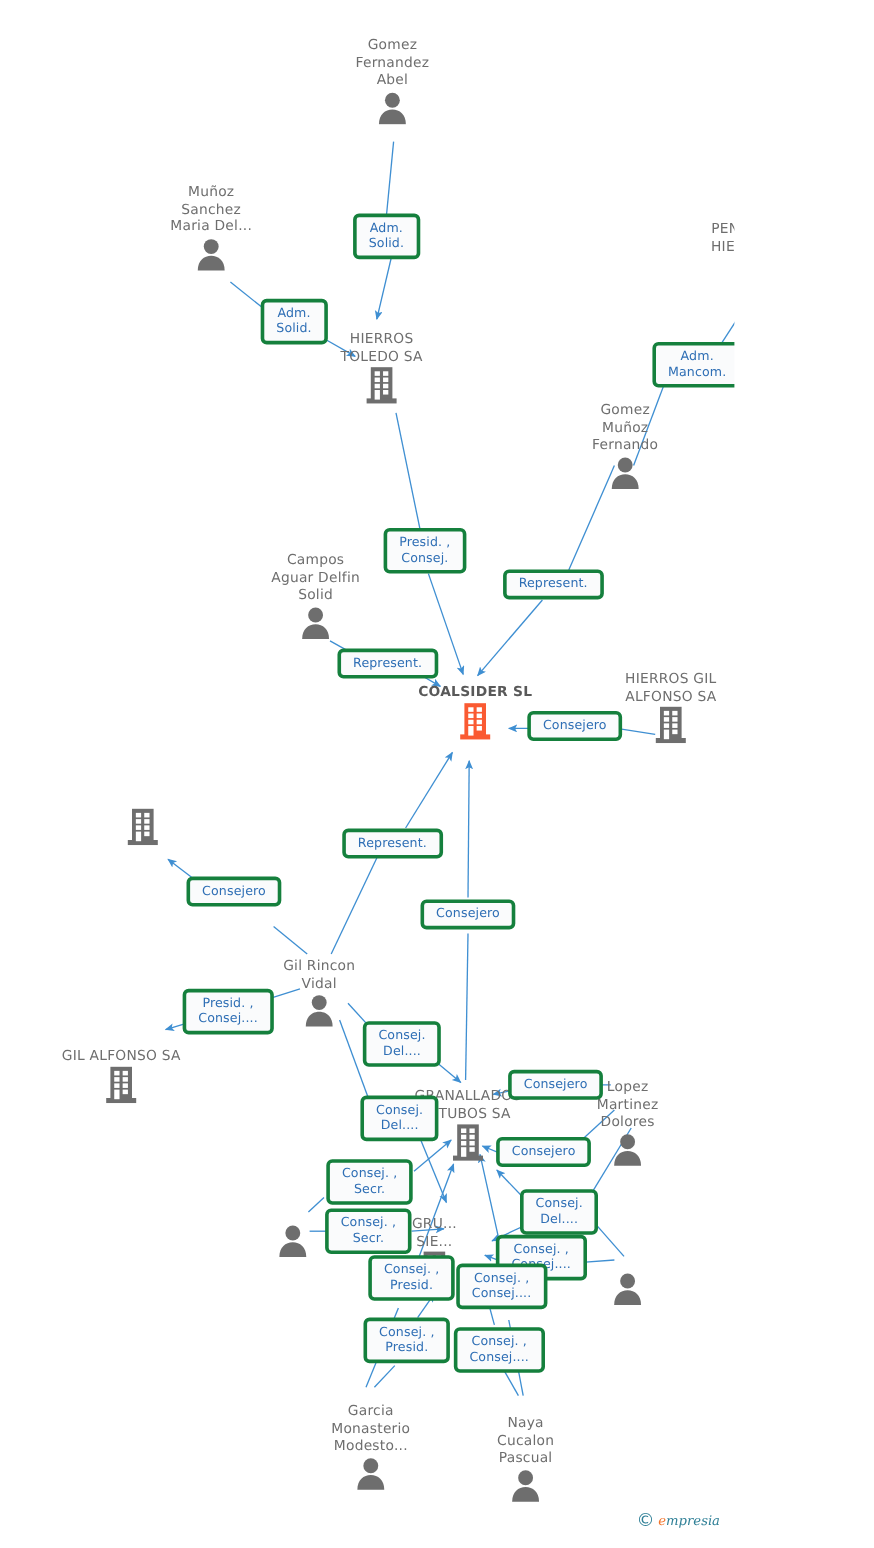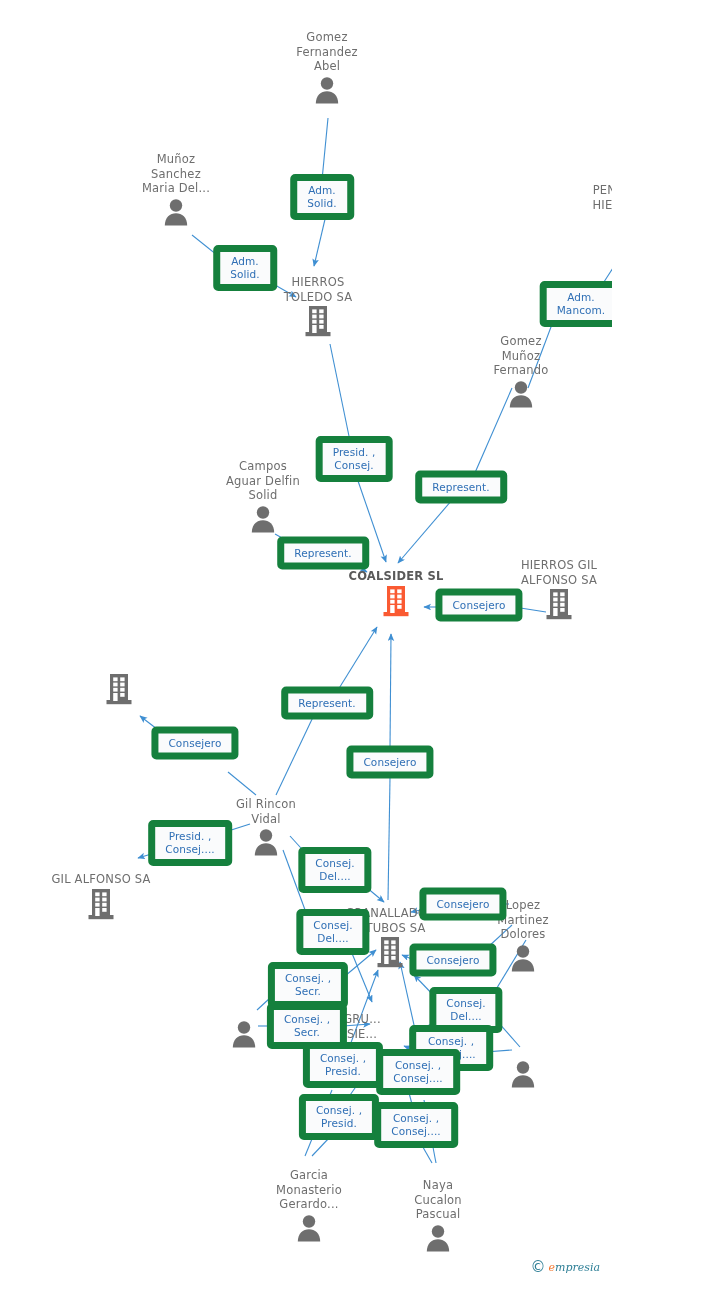--- a/index.html
+++ b/index.html
@@ -49,21 +49,21 @@
     line-height: 0;
   }
   .node.person .caption { margin-bottom: 2px; }
   .node.person .glyph { margin-top: 0px; }
   .node.company .caption { margin-bottom: 1px; }
 
   .label {
     position: absolute;
     transform: translate(-50%, -50%);
     background: #fafbfc;
-    border: 7px solid #15803d;
+    border: 3px solid #15803d;
     border-radius: 5px;
     color: #2f6fb5;
     font-size: 10.5px;
     line-height: 13px;
     text-align: center;
     padding: 3px 10px;
     white-space: pre-line;
     box-sizing: border-box;
     letter-spacing: 0.1px;
   }
@@ -363,21 +363,21 @@
       </div>
       <div class="node person" style="left: 523px; top: 1060px;">
         <span class="glyph"><svg width="26" height="28" viewBox="0 0 26 28">
             <circle cx="13" cy="7.5" r="6.2" fill="#6e6e6e"></circle>
             <path d="M1.8 27.5 C1.8 19.2 7 15.2 13 15.2 C19 15.2 24.2 19.2 24.2 27.5 Z" fill="#6e6e6e"></path>
           </svg></span>
       </div>
       <div class="node person" style="left: 309px; top: 1168px;">
         <div class="caption">Garcia
 Monasterio
-Gerardo...</div>
+Modesto...</div>
         <span class="glyph"><svg width="26" height="28" viewBox="0 0 26 28">
             <circle cx="13" cy="7.5" r="6.2" fill="#6e6e6e"></circle>
             <path d="M1.8 27.5 C1.8 19.2 7 15.2 13 15.2 C19 15.2 24.2 19.2 24.2 27.5 Z" fill="#6e6e6e"></path>
           </svg></span>
       </div>
       <div class="node person" style="left: 438px; top: 1178px;">
         <div class="caption">Naya
 Cucalon
 Pascual</div>
         <span class="glyph"><svg width="26" height="28" viewBox="0 0 26 28">

